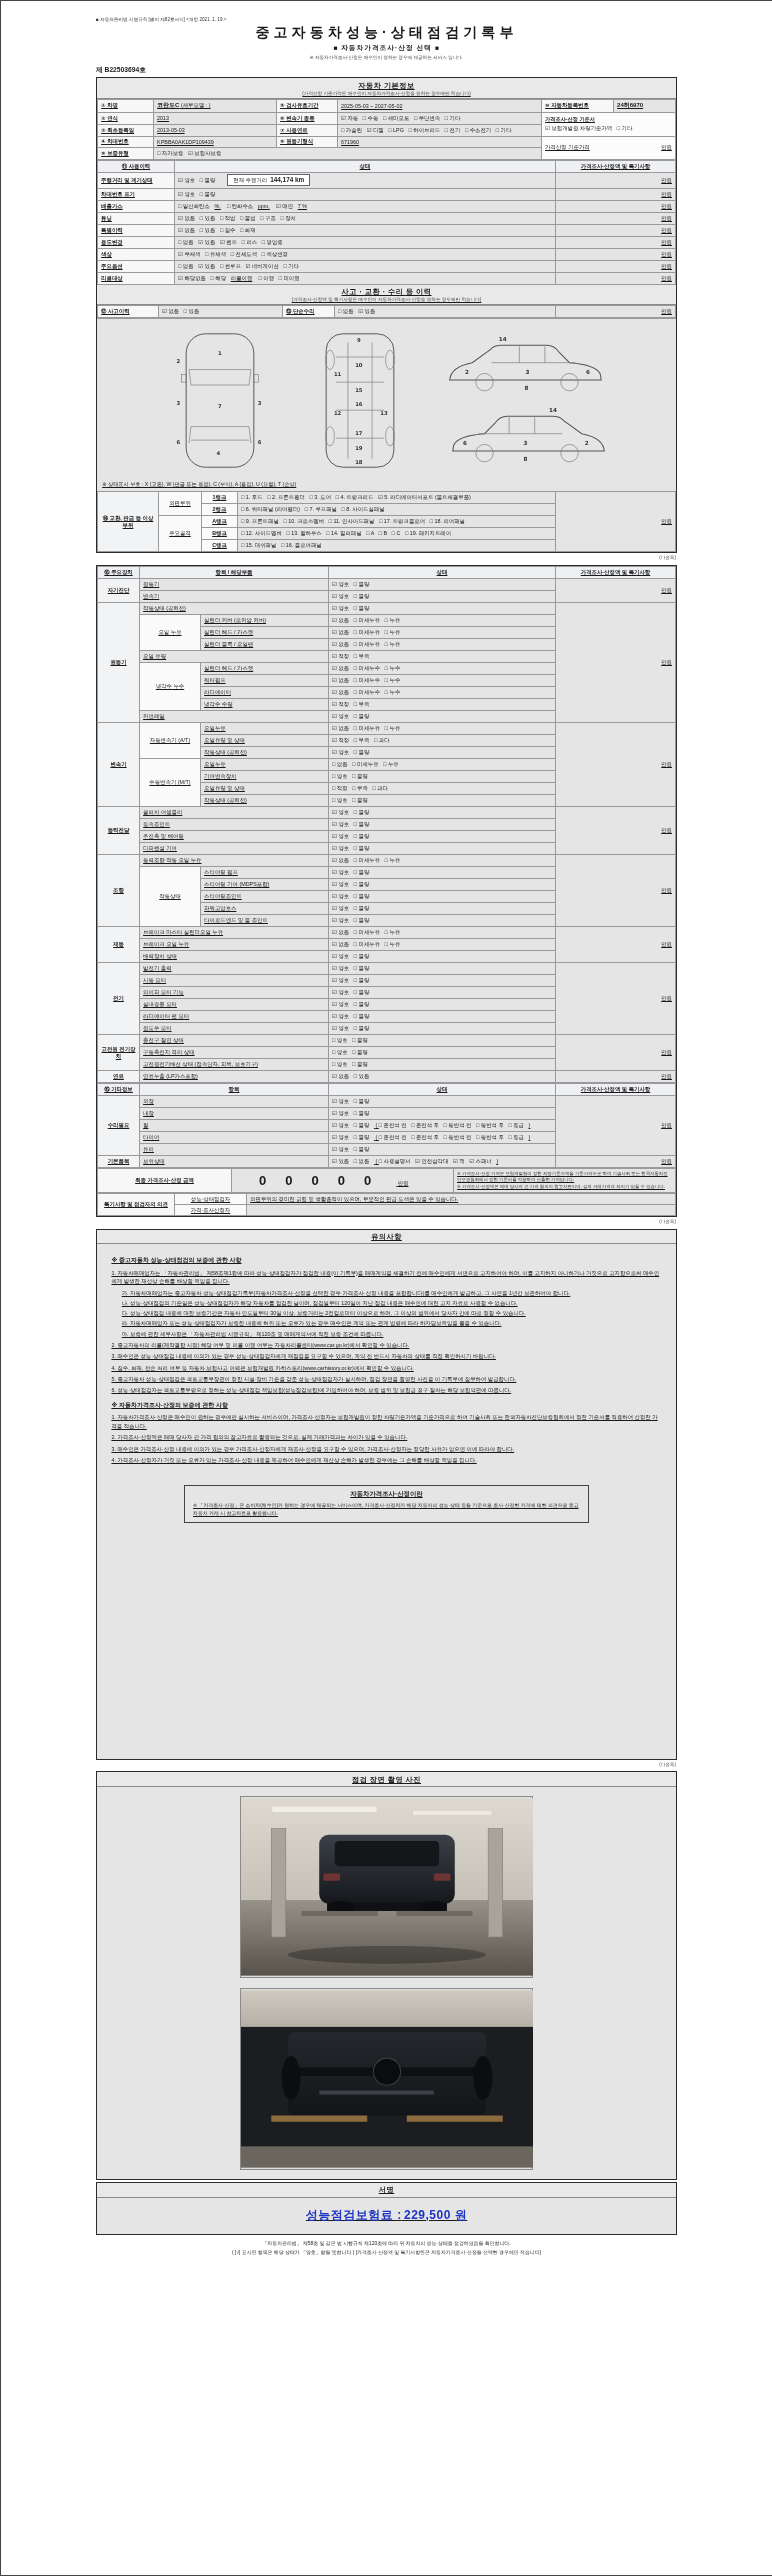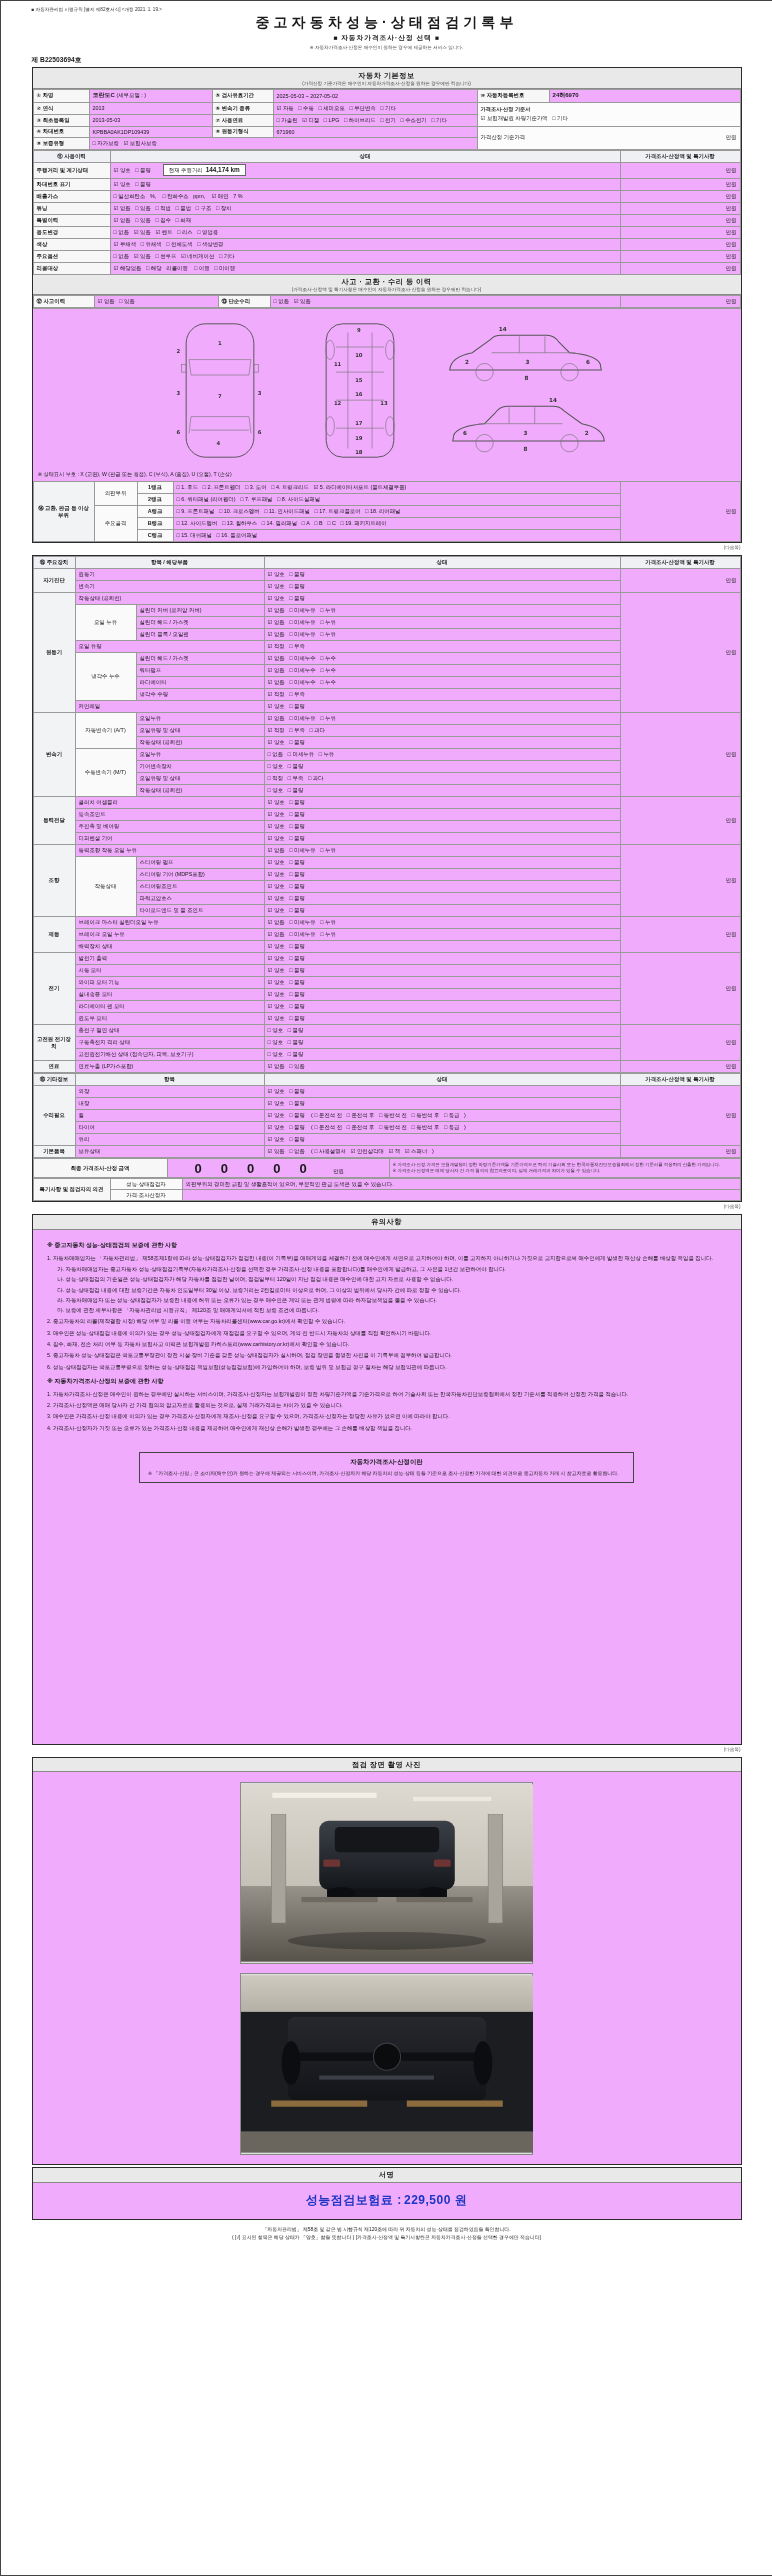--- a/index.html
+++ b/index.html
@@ -1,26 +1,26 @@
 <!DOCTYPE html>
 <html style="font-size:8.2px"><head>
 <meta charset="utf-8">
 <style>
   * { box-sizing: border-box; margin: 0; padding: 0; }
   body { background: #ffffff; font-family: "Liberation S ans", "DejaVu Sans", sans-serif; }
   .page { position: relative; width: 773px; min-height: 2576px; background: #fff;
           border: 0.5px solid #444; font-family: "Liberation Sans", "DejaVu Sans", sans-serif; color: #1a1a1a; }
-  .inner { width: 710px; margin: 2px auto; padding-top: 4.1px; }
+  .inner { width: 581px; margin: 12px auto; padding-top: 4.1px; }
   .topline { font-size: 4.6px; color: #333; }
   .title-wrap { text-align: center; margin-top: 1px; }
   .title-wrap h1 { font-size: 14px; letter-spacing: 4.1px; margin: 1.5px 0 2.6px; font-weight: bold; }
   .subtitle { font-size: 6.7px; font-weight: bold; letter-spacing: 1px; }
   .subnote { font-size: 4.6px; color: #444; margin-top: 1.5px; }
   .doc-no { font-size: 6.7px; font-weight: bold; margin: 6.2px 0 2.6px; }
-  .box { border: 1px solid #2b2b2b; margin-bottom: 2.1px; background: #f0abfc; }
+  .box { border: 1px solid #2b2b2b; margin-bottom: 2.1px; background: #e5e5e5; text-decoration: underline; }
   .sec-bar { background: #e9e9e9; border-bottom: 0.5px solid #8a8a8a; text-align: center; padding: 2.1px 0 1.5px; }
   .sec-bar .sec-title { font-size: 7.2px; font-weight: bold; letter-spacing: 0.5px; }
   .sec-bar .sec-note { display: block; font-size: 4.6px; color: #444; font-weight: normal; margin-top: 0.5px; }
   table.t { width: 100%; border-collapse: collapse; table-layout: fixed; font-size: 5.4px; }
   .t th, .t td { border: 0.5px solid #9a9a9a; padding: 1.5px 3.1px; vertical-align: middle; overflow: hidden; }
   .t th { background: #eef0f4; font-weight: bold; text-align: center; padding: 2.1px 1px; }
   .t td.lbl { background: #f7f7f8; font-weight: bold; }
   .t td.dev { background: #f2f3f5; font-weight: bold; text-align: center; }
   .t td.cat { background: #fafafa; text-align: center; }
   .t td.rk  { background: #fafafa; text-align: center; font-weight: bold; }

